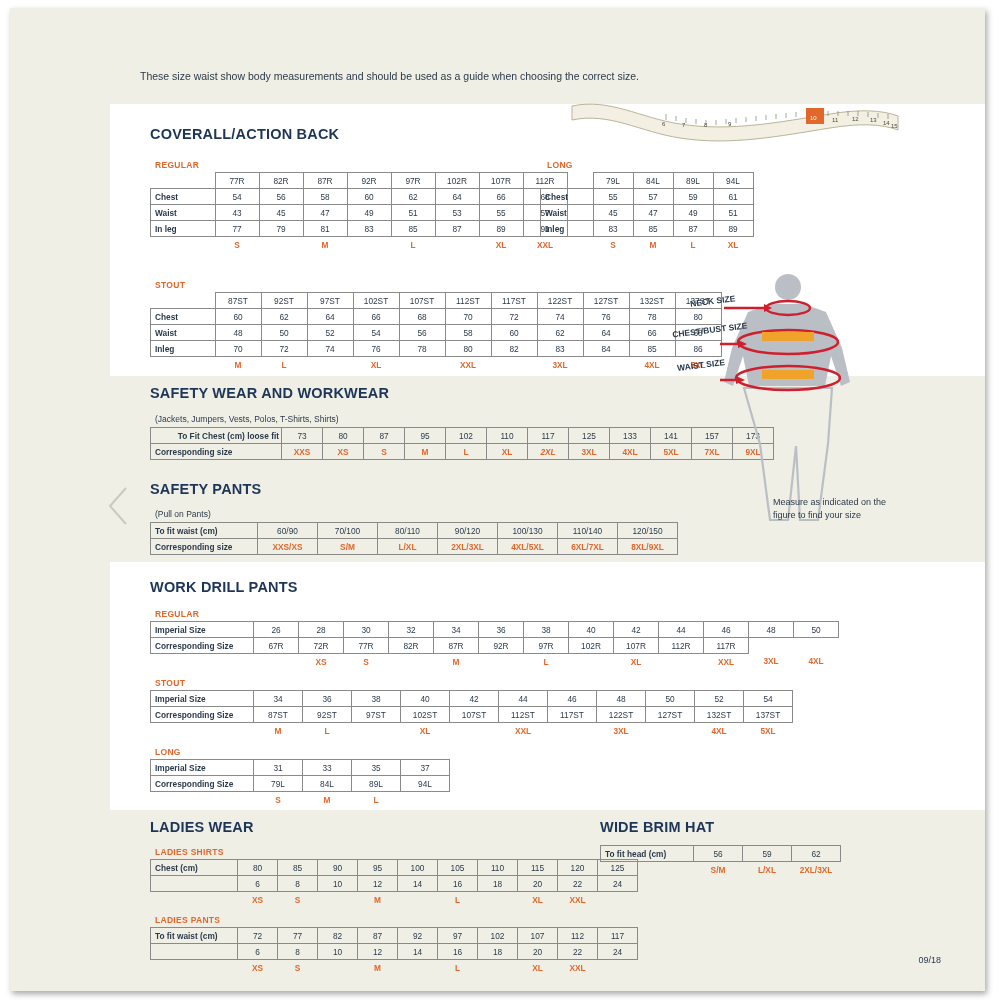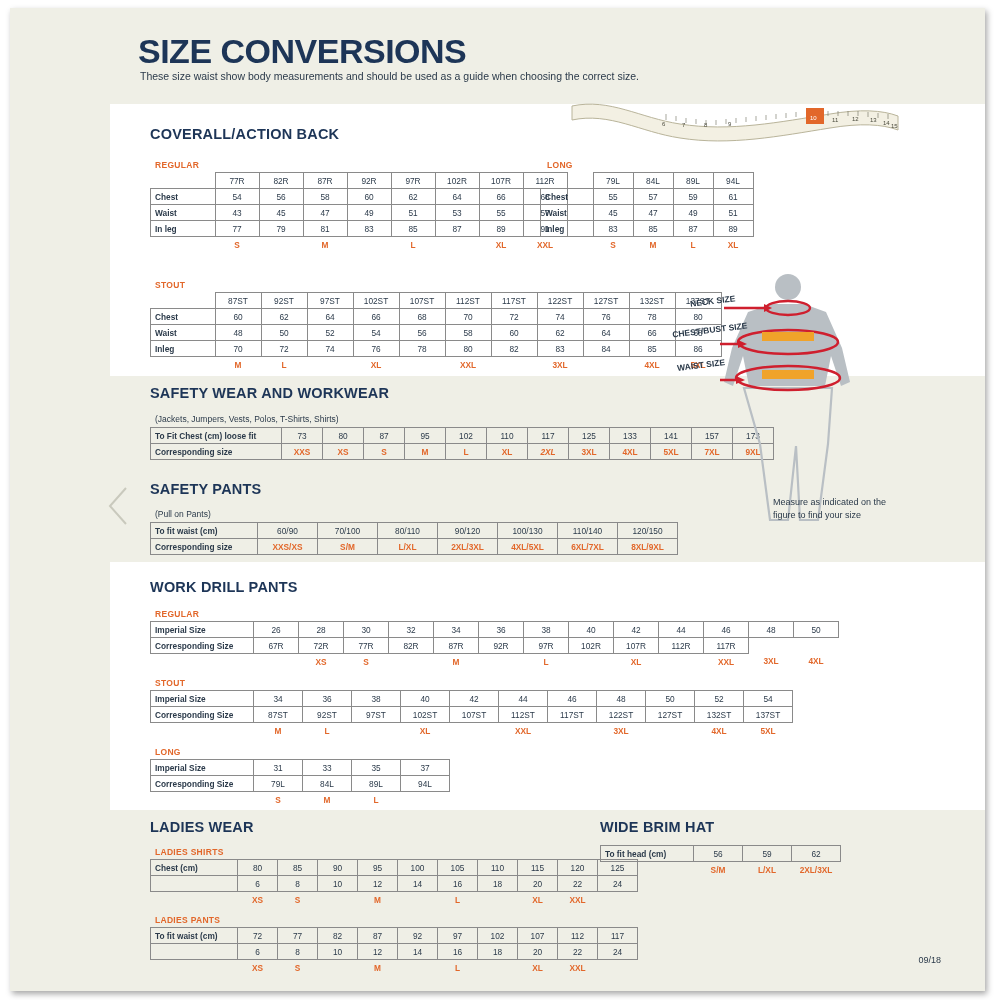--- a/index.html
+++ b/index.html
@@ -110,21 +110,20 @@
       <path d="M96 14 v6 M106 16 v5 M116 18 v5 M126 19 v5 M136 20 v5 M146 20 v5 M156 19 v5 M166 18 v5 M176 17 v5 M186 16 v5 M196 15 v5 M206 14 v5 M216 13 v5 M226 12 v5 M258 11 v5 M268 11 v5 M278 11 v5 M288 11 v5 M298 12 v5 M308 13 v5 M318 14 v5"></path>
     </g>
   </svg>
 
   <svg class="arrow-left" viewBox="0 0 22 40">
     <path d="M20 2 L4 20 L20 38" fill="none" stroke="#c9c9bd" stroke-width="2"></path>
   </svg>
 
   <div class="content">
 
-    <h1 class="title">SIZE CONVERSIONS</h1>
     <div class="subtitle">These size waist show body measurements and should be used as a guide when choosing the correct size.</div>
 
     <div class="sec-title" style="left:140px;top:118px;">COVERALL/ACTION BACK</div>
 
     <div class="sub-head" style="left:145px;top:152px;">REGULAR</div>
     <table class="grid" style="left:140px;top:164px;">
       <tbody>
           <tr>
         <td class="noborder" style="width:60px;"></td>
         <td style="width:39px;">77R</td>
@@ -298,21 +297,21 @@
         <td>5XL</td>
       </tr>
     </tbody>
       </table>
 
     <div class="sec-title" style="left:140px;top:377px;">SAFETY WEAR AND WORKWEAR</div>
     <div class="note" style="left:145px;top:406px;">(Jackets, Jumpers, Vests, Polos, T-Shirts, Shirts)</div>
     <table class="grid" style="left:140px;top:419px;">
       <tbody>
           <tr>
-        <td class="rowlab" style="width:124px;">To Fit Chest (cm) loose fit</td>
+        <td class="rowlab" style="width:124px;text-align:right;">To Fit Chest (cm) loose fit</td>
         <td style="width:36px;">73</td>
         <td style="width:36px;">80</td>
         <td style="width:36px;">87</td>
         <td style="width:36px;">95</td>
         <td style="width:36px;">102</td>
         <td style="width:36px;">110</td>
         <td style="width:36px;">117</td>
         <td style="width:36px;">125</td>
         <td style="width:36px;">133</td>
         <td style="width:36px;">141</td>

